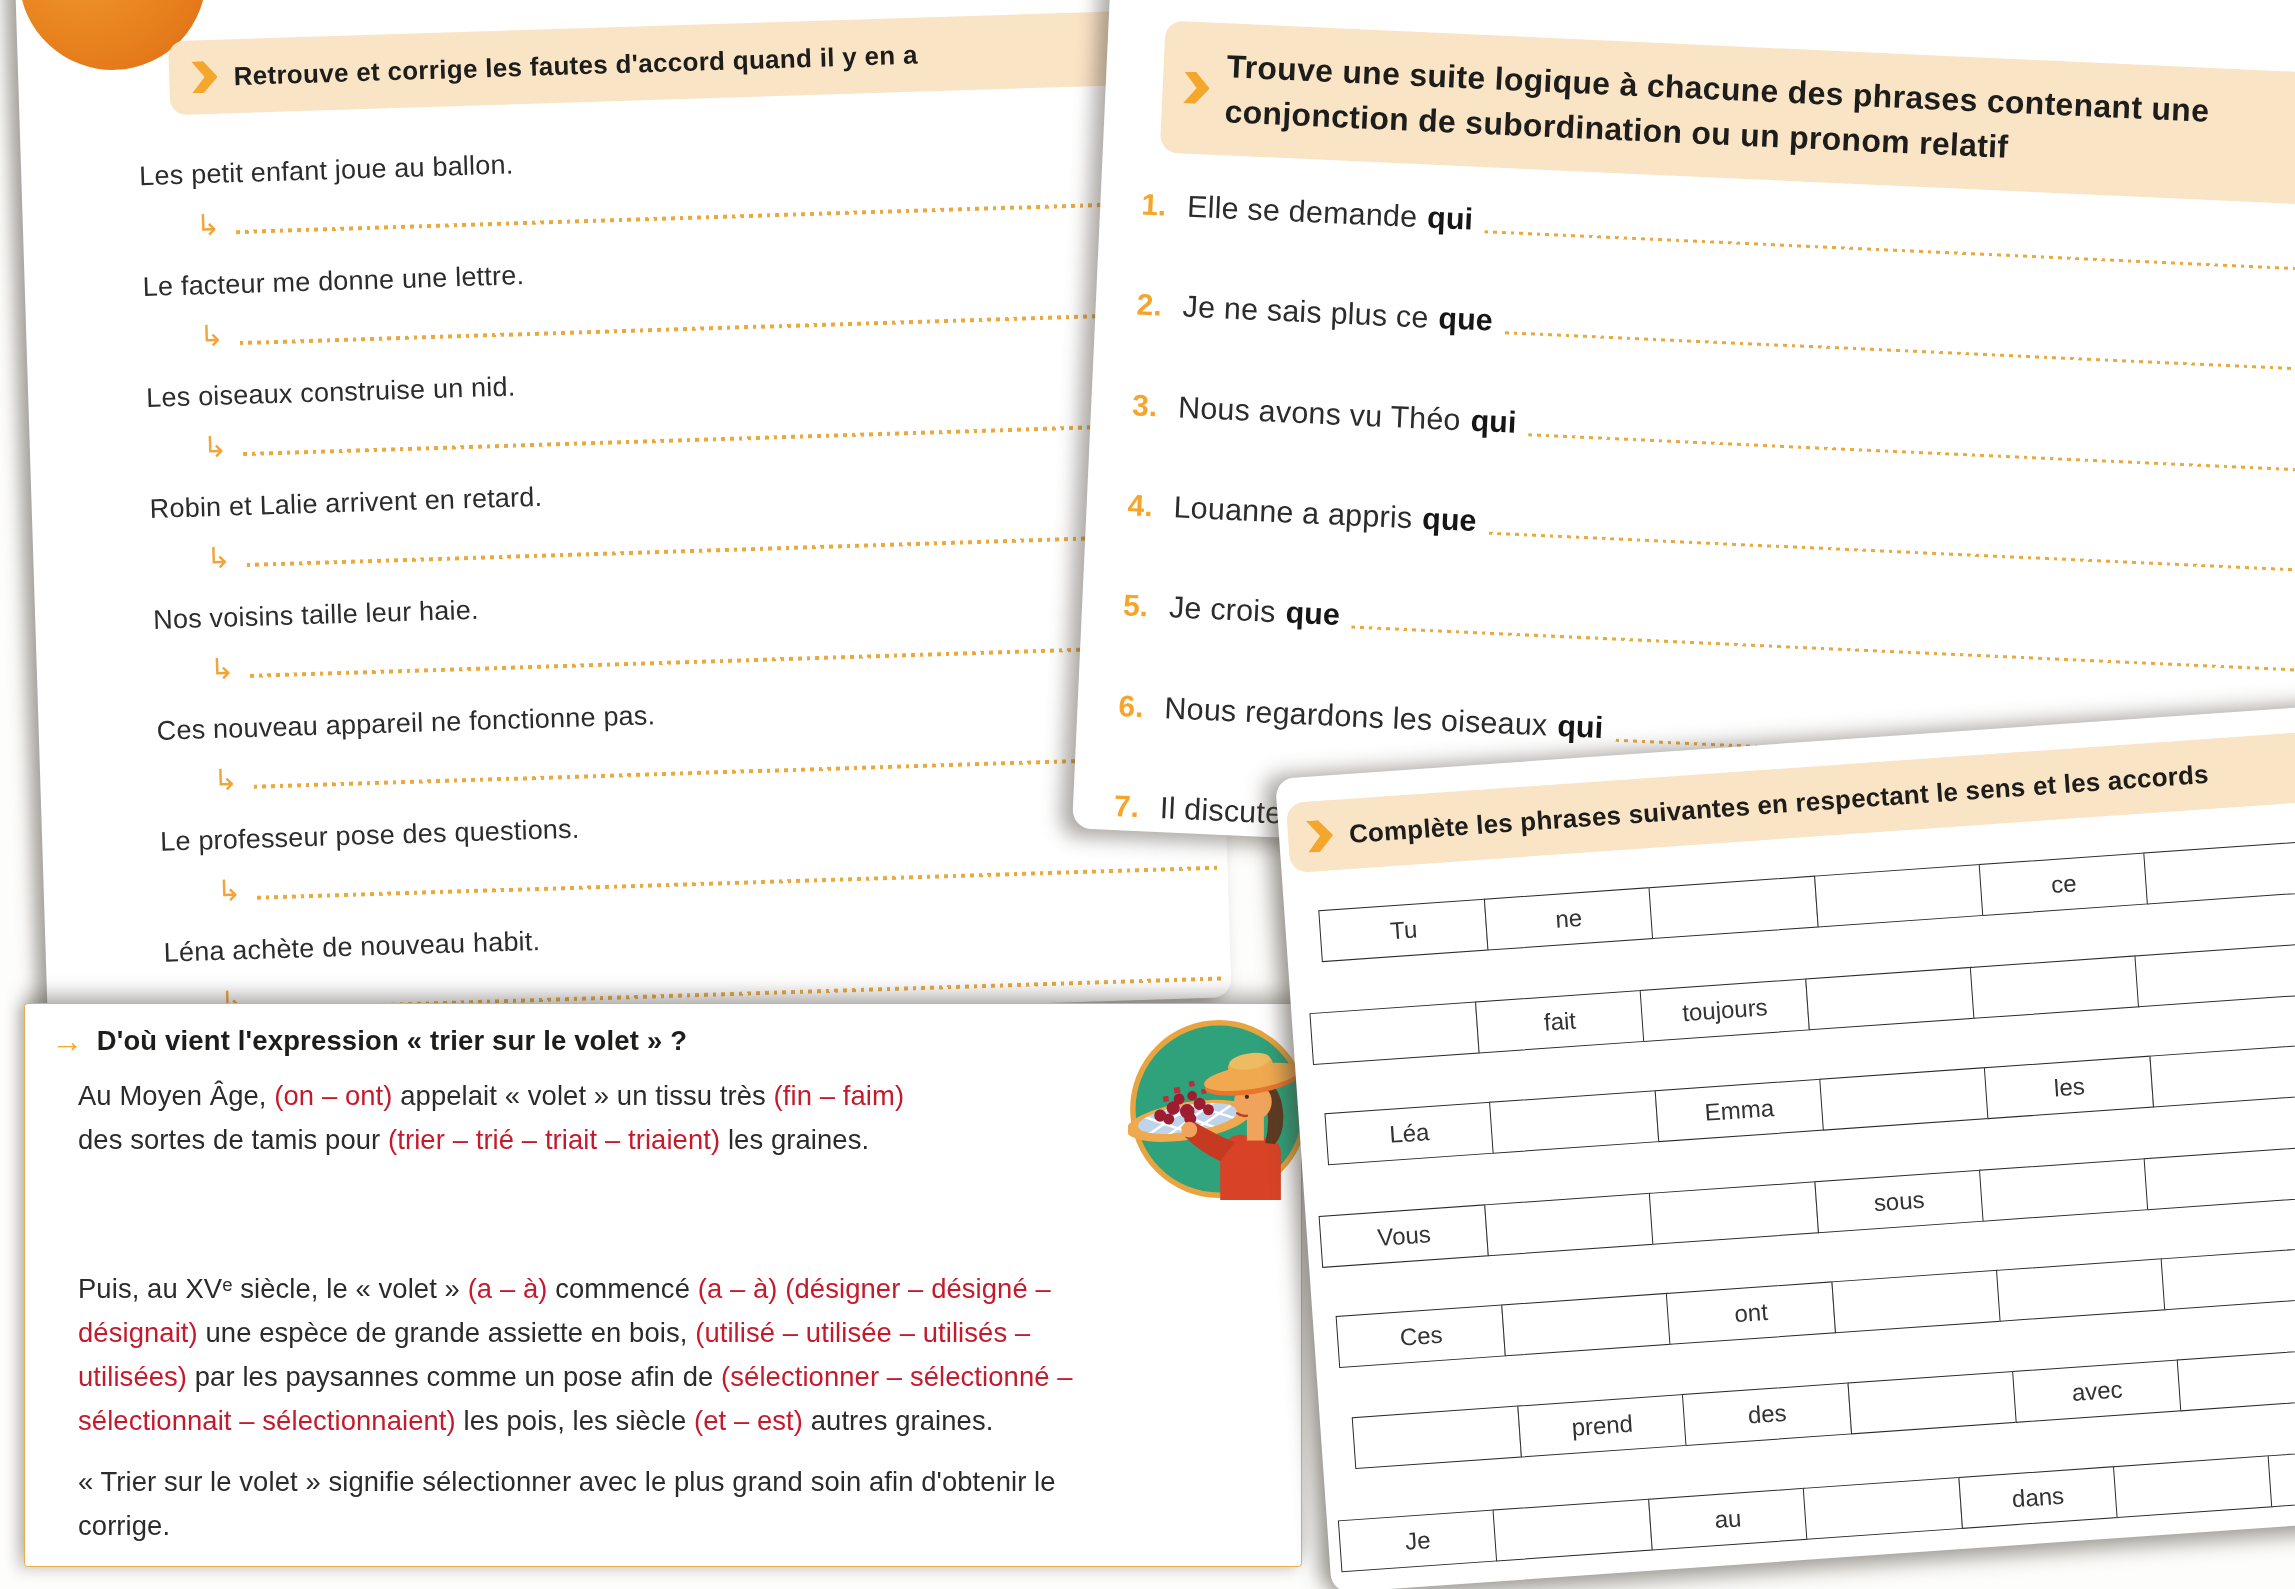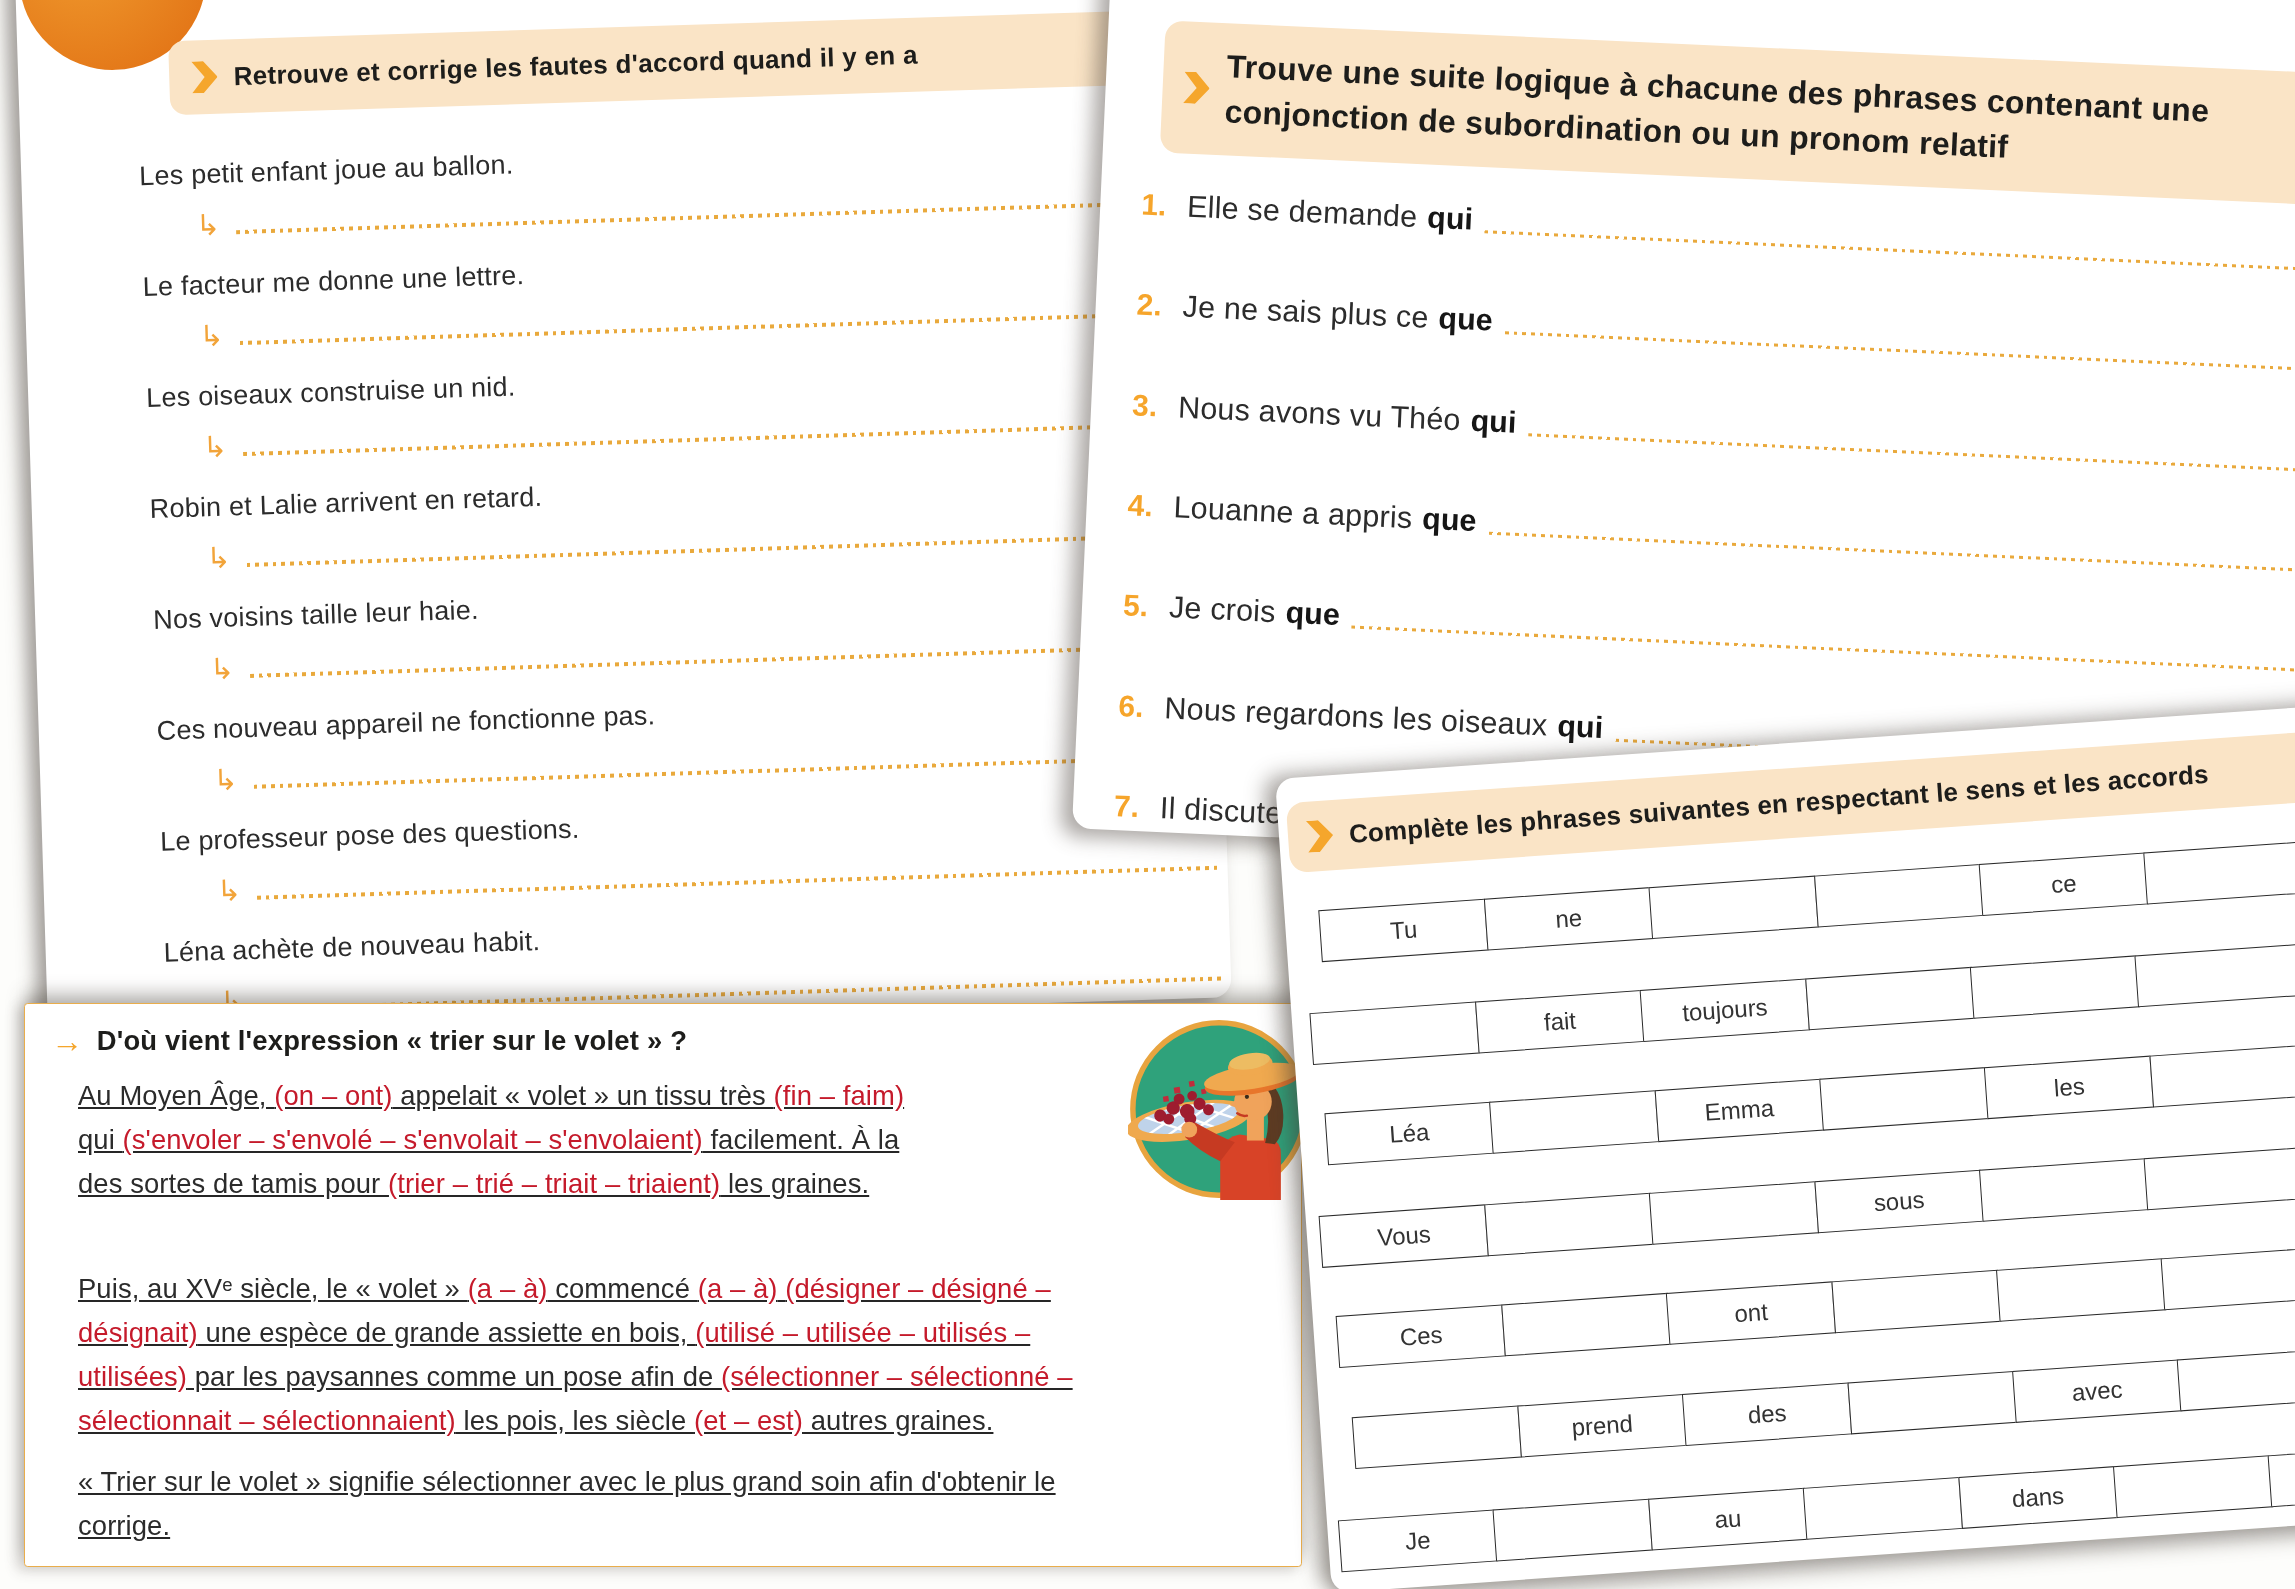--- a/index.html
+++ b/index.html
@@ -37,21 +37,21 @@
   .suite-bold{font-size:30.5px;font-weight:bold;color:#161616;margin-left:10px;white-space:nowrap;}
   .suite-dots{flex:1 1 auto;margin-left:12.5px;margin-bottom:3.7px;}
   
   .page-d{left:24px;top:1003px;width:1278px;height:564px;z-index:3;border-radius:3.7px;
           border:1.9px solid #e9ad4b;box-sizing:border-box;
           box-shadow:0 -10px 17.5px rgba(70,62,55,.35),-6.2px 3.7px 12.5px rgba(70,62,55,.2);}
   .expr-head{position:absolute;left:26px;top:18.7px;display:flex;align-items:center;}
   .expr-arrow{color:#f5a62c;font-size:32px;font-weight:bold;margin-right:13.7px;}
   .expr-head h3{margin:0;font-size:27.4px;font-weight:bold;color:#1d1d1b;letter-spacing:0.2px;}
   #expr-paras{position:absolute;left:53px;top:76px;width:1028px;}
-  .expr-para{position:absolute;left:0;width:100%;text-decoration:underline;}
+  .expr-para{position:absolute;left:0;width:100%;}
   .expr-line{height:44px;font-size:27.4px;white-space:nowrap;letter-spacing:0.1px;}
   .seg-k{color:#2b2b2b;}
   .seg-r{color:#c51a2b;}
   .illu{position:absolute;left:1103px;top:13.7px;width:182px;height:182px;}
   
   .page-c{left:1275px;top:779px;width:1222px;height:816px;transform:rotate(-4deg);
           transform-origin:top left;z-index:4;
           box-shadow:-12.5px -5px 18.7px rgba(70,62,55,.38),0 11.2px 18.7px rgba(70,62,55,.4);}
   .banner-c{left:9.3px;top:25px;width:1212px;height:70px;border-radius:17.5px;padding-left:18.7px;}
   .banner-c h2{font-size:26px;letter-spacing:0.2px;}
@@ -186,21 +186,20 @@
   </section>
 
   <section class="page page-d">
     <div class="expr-head">
       <span class="expr-arrow">→</span>
       <h3>D'où vient l'expression « trier sur le volet » ?</h3>
     </div>
     <div id="expr-paras">
         <div class="expr-para" style="top: 0px;">
           <div class="expr-line"><span class="seg-k">Au Moyen Âge, </span><span class="seg-r">(on – ont)</span><span class="seg-k"> appelait « volet » un tissu très </span><span class="seg-r">(fin – faim)</span></div>
-          <div class="expr-line"><span class="seg-k">qui </span><span class="seg-r">(s'envoler – s'envolé – s'envolait – s'envolaient)</span><span class="seg-k"> facilement. À la</span></div>
           <div class="expr-line"><span class="seg-k">des sortes de tamis pour </span><span class="seg-r">(trier – trié – triait – triaient)</span><span class="seg-k"> les graines.</span></div>
         </div>
         <div class="expr-para" style="top: 193px;">
           <div class="expr-line"><span class="seg-k">Puis, au XVᵉ siècle, le « volet » </span><span class="seg-r">(a – à)</span><span class="seg-k"> commencé </span><span class="seg-r">(a – à)</span><span class="seg-k"> </span><span class="seg-r">(désigner – désigné –</span></div>
           <div class="expr-line"><span class="seg-r">désignait)</span><span class="seg-k"> une espèce de grande assiette en bois, </span><span class="seg-r">(utilisé – utilisée – utilisés –</span></div>
           <div class="expr-line"><span class="seg-r">utilisées)</span><span class="seg-k"> par les paysannes comme un pose afin de </span><span class="seg-r">(sélectionner – sélectionné –</span></div>
           <div class="expr-line"><span class="seg-r">sélectionnait – sélectionnaient)</span><span class="seg-k"> les pois, les siècle </span><span class="seg-r">(et – est)</span><span class="seg-k"> autres graines.</span></div>
         </div>
         <div class="expr-para" style="top: 386px;">
           <div class="expr-line"><span class="seg-k">« Trier sur le volet » signifie sélectionner avec le plus grand soin afin d'obtenir le</span></div>

